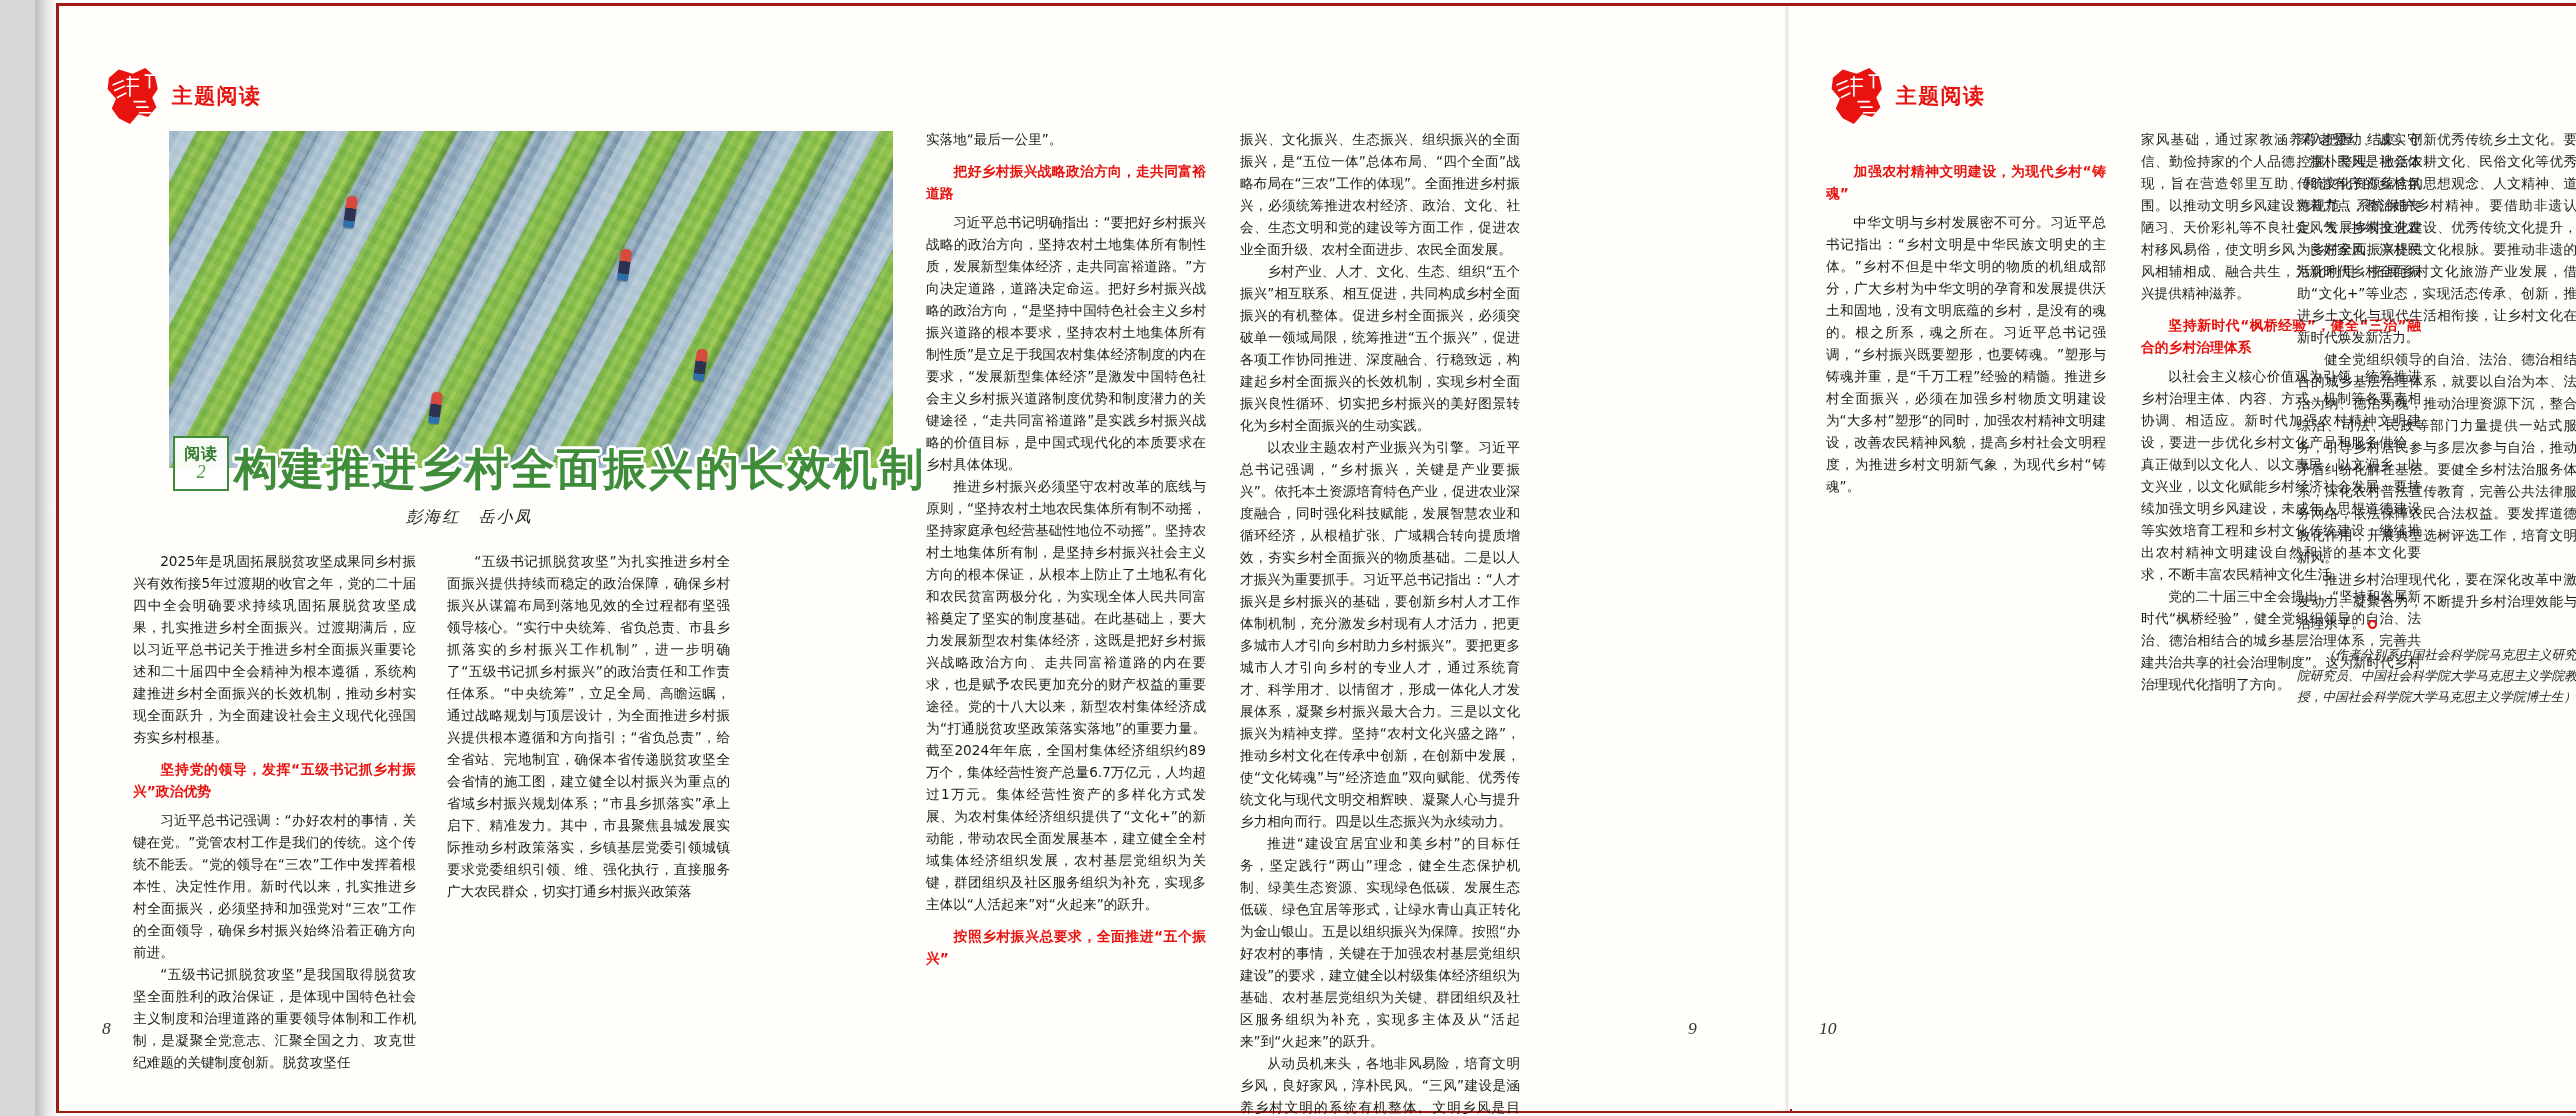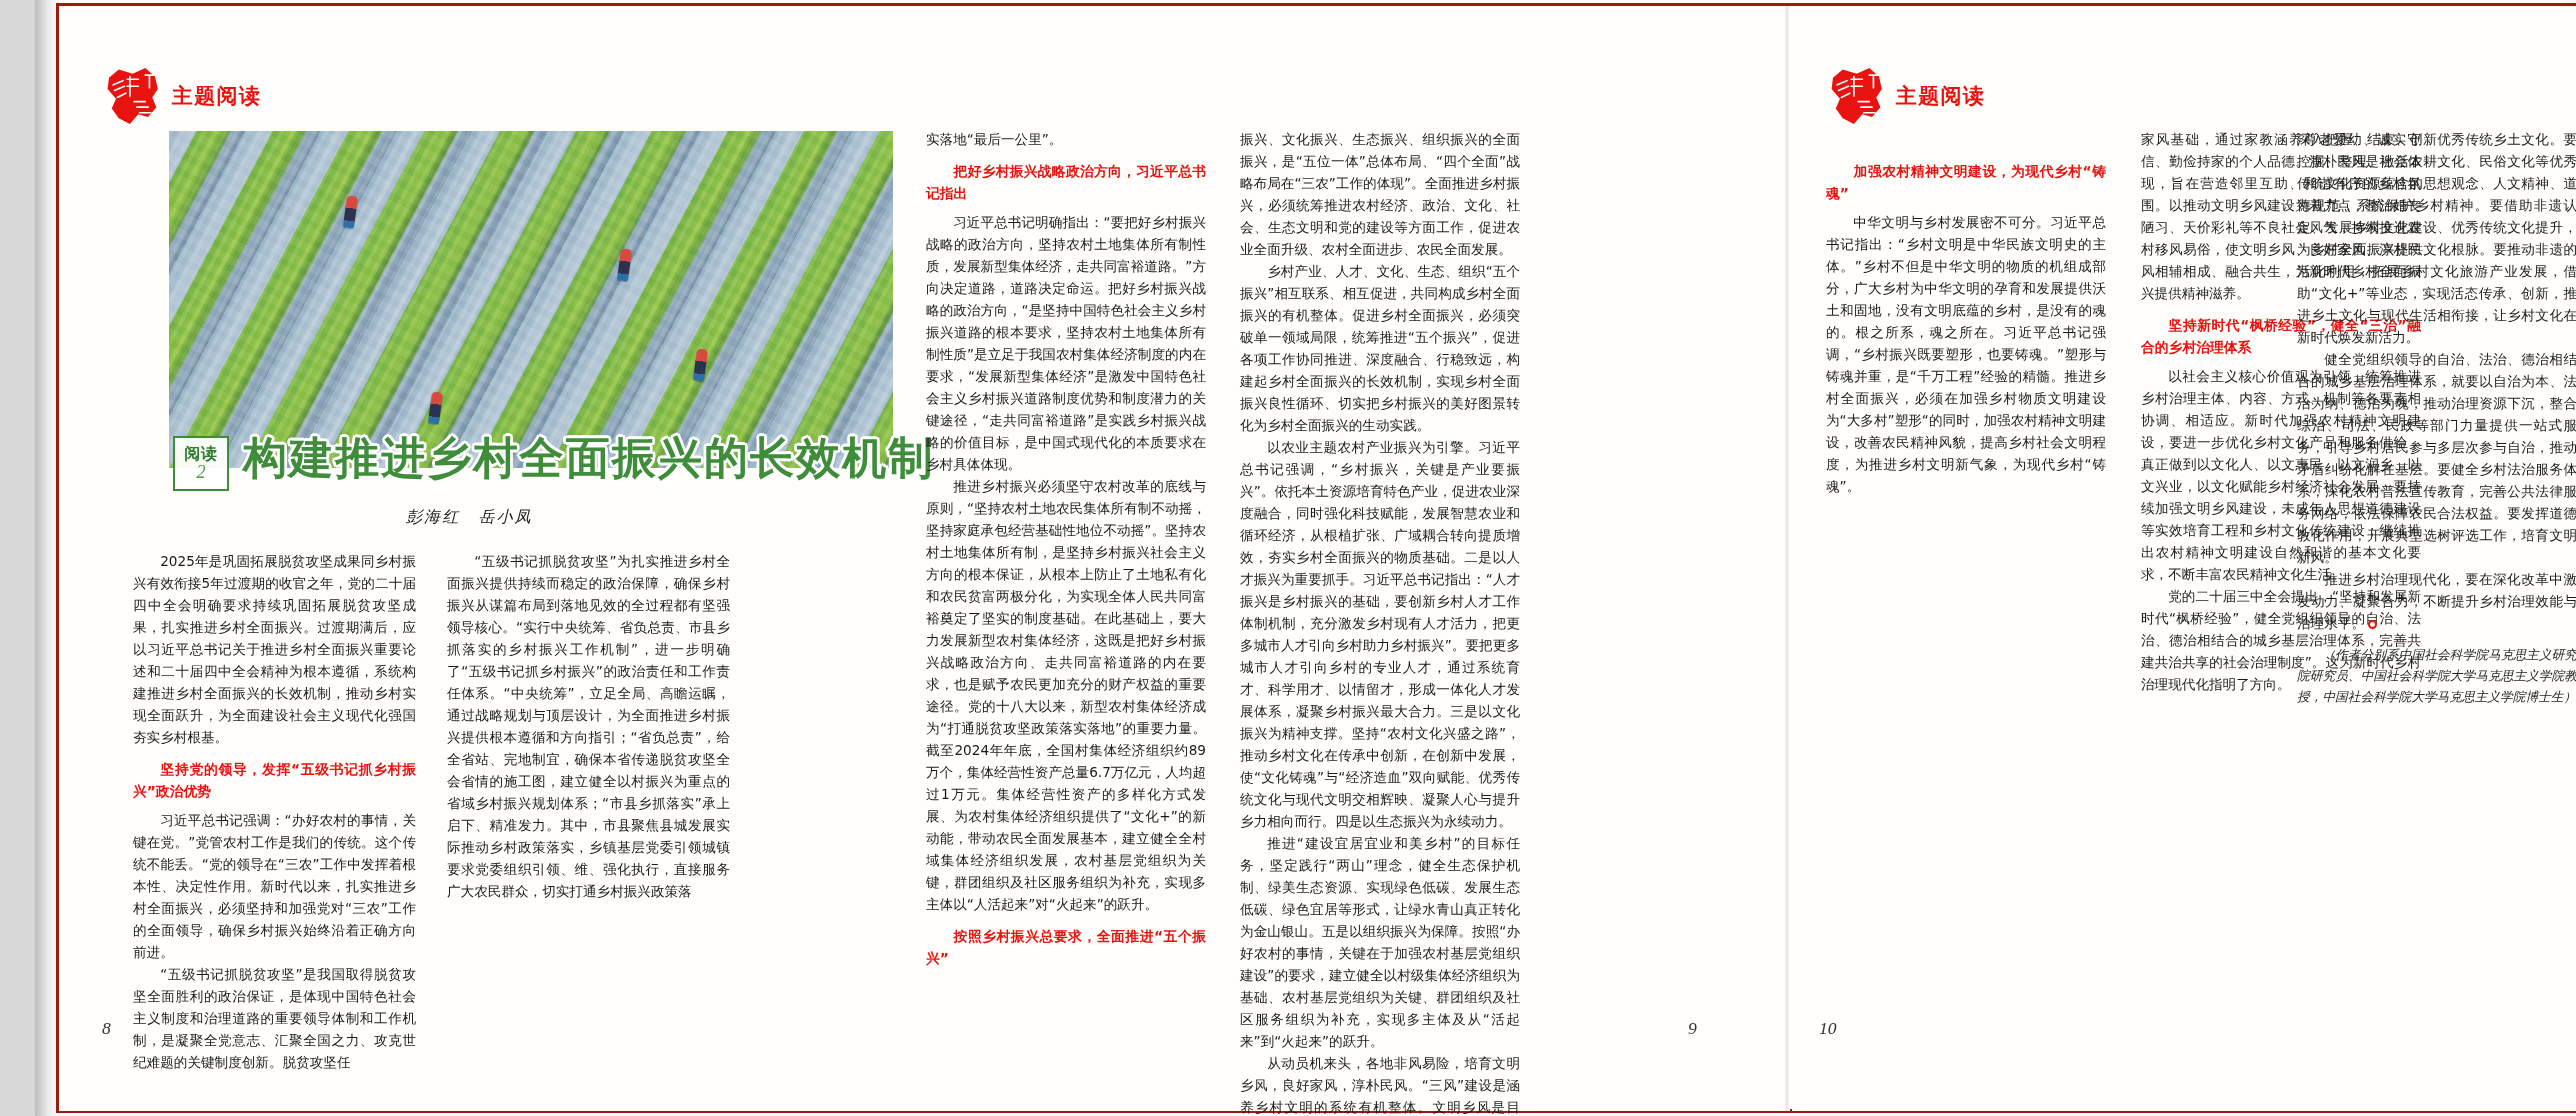--- a/index.html
+++ b/index.html
@@ -115,22 +115,22 @@
     background: linear-gradient(180deg,#d94a3e 0 38%, #2c3250 38% 78%, #2f6fa8 78% 100%);
     border-radius: 4.2px 4.2px 2.1px 2.1px;
     transform: rotate(8deg);
     box-shadow: 0 0.7px 1.4px rgba(0,0,0,.35);
   }
 
   
   .title-row {
     position: absolute;
     display: flex;
-    align-items: flex-start;
-    gap: 14px;
+    align-items: flex-end;
+    gap: 5px;
   }
   .read-badge {
     width: 52px; height: 51px;
     border: 2.8px solid #3f8c3a;
     background: rgba(255,255,255,0.94);
     display: flex;
     flex-direction: column;
     align-items: center;
     justify-content: center;
     line-height: 1;
@@ -296,21 +296,21 @@
     <p>习近平总书记强调：“办好农村的事情，关键在党。”党管农村工作是我们的传统。这个传统不能丢。“党的领导在“三农”工作中发挥着根本性、决定性作用。新时代以来，扎实推进乡村全面振兴，必须坚持和加强党对“三农”工作的全面领导，确保乡村振兴始终沿着正确方向前进。</p>
     <p>“五级书记抓脱贫攻坚”是我国取得脱贫攻坚全面胜利的政治保证，是体现中国特色社会主义制度和治理道路的重要领导体制和工作机制，是凝聚全党意志、汇聚全国之力、攻克世纪难题的关键制度创新。脱贫攻坚任</p>
   </div>
 
   <div class="col" style="left:412px; top:550px; width:283px; height:478px;">
     <p>“五级书记抓脱贫攻坚”为扎实推进乡村全面振兴提供持续而稳定的政治保障，确保乡村振兴从谋篇布局到落地见效的全过程都有坚强领导核心。“实行中央统筹、省负总责、市县乡抓落实的乡村振兴工作机制”，进一步明确了“五级书记抓乡村振兴”的政治责任和工作责任体系。“中央统筹”，立足全局、高瞻运瞩，通过战略规划与顶层设计，为全面推进乡村振兴提供根本遵循和方向指引；“省负总责”，给全省站、完地制宜，确保本省传递脱贫攻坚全会省情的施工图，建立健全以村振兴为重点的省域乡村振兴规划体系；“市县乡抓落实”承上启下、精准发力。其中，市县聚焦县城发展实际推动乡村政策落实，乡镇基层党委引领城镇要求党委组织引领、维、强化执行，直接服务广大农民群众，切实打通乡村振兴政策落</p>
   </div>
 
   <div class="col" style="left:891px; top:128px; width:280px; height:879px;">
     <p class="nind">实落地“最后一公里”。</p>
-    <h3>把好乡村振兴战略政治方向，习近平总书记指出</h3>
+    <h3>把好乡村振兴战略政治方向，走共同富裕道路</h3>
     <p>习近平总书记明确指出：“要把好乡村振兴战略的政治方向，坚持农村土地集体所有制性质，发展新型集体经济，走共同富裕道路。”方向决定道路，道路决定命运。把好乡村振兴战略的政治方向，“是坚持中国特色社会主义乡村振兴道路的根本要求，坚持农村土地集体所有制性质”是立足于我国农村集体经济制度的内在要求，“发展新型集体经济”是激发中国特色社会主义乡村振兴道路制度优势和制度潜力的关键途径，“走共同富裕道路”是实践乡村振兴战略的价值目标，是中国式现代化的本质要求在乡村具体体现。</p>
     <p>推进乡村振兴必须坚守农村改革的底线与原则，“坚持农村土地农民集体所有制不动摇，坚持家庭承包经营基础性地位不动摇”。坚持农村土地集体所有制，是坚持乡村振兴社会主义方向的根本保证，从根本上防止了土地私有化和农民贫富两极分化，为实现全体人民共同富裕奠定了坚实的制度基础。在此基础上，要大力发展新型农村集体经济，这既是把好乡村振兴战略政治方向、走共同富裕道路的内在要求，也是赋予农民更加充分的财产权益的重要途径。党的十八大以来，新型农村集体经济成为“打通脱贫攻坚政策落实落地”的重要力量。截至2024年年底，全国村集体经济组织约89万个，集体经营性资产总量6.7万亿元，人均超过1万元。集体经营性资产的多样化方式发展、为农村集体经济组织提供了“文化+”的新动能，带动农民全面发展基本，建立健全全村域集体经济组织发展，农村基层党组织为关键，群团组织及社区服务组织为补充，实现多主体以“人活起来”对“火起来”的跃升。</p>
     <h3>按照乡村振兴总要求，全面推进“五个振兴”</h3>
 
   </div>
 
   <div class="col" style="left:1205px; top:128px; width:280px; height:879px;">
     <p class="nind">振兴、文化振兴、生态振兴、组织振兴的全面振兴，是“五位一体”总体布局、“四个全面”战略布局在“三农”工作的体现”。全面推进乡村振兴，必须统筹推进农村经济、政治、文化、社会、生态文明和党的建设等方面工作，促进农业全面升级、农村全面进步、农民全面发展。</p>
     <p>乡村产业、人才、文化、生态、组织“五个振兴”相互联系、相互促进，共同构成乡村全面振兴的有机整体。促进乡村全面振兴，必须突破单一领域局限，统筹推进“五个振兴”，促进各项工作协同推进、深度融合、行稳致远，构建起乡村全面振兴的长效机制，实现乡村全面振兴良性循环、切实把乡村振兴的美好图景转化为乡村全面振兴的生动实践。</p>
     <p>以农业主题农村产业振兴为引擎。习近平总书记强调，“乡村振兴，关键是产业要振兴”。依托本土资源培育特色产业，促进农业深度融合，同时强化科技赋能，发展智慧农业和循环经济，从根植扩张、广域耦合转向提质增效，夯实乡村全面振兴的物质基础。二是以人才振兴为重要抓手。习近平总书记指出：“人才振兴是乡村振兴的基础，要创新乡村人才工作体制机制，充分激发乡村现有人才活力，把更多城市人才引向乡村助力乡村振兴”。要把更多城市人才引向乡村的专业人才，通过系统育才、科学用才、以情留才，形成一体化人才发展体系，凝聚乡村振兴最大合力。三是以文化振兴为精神支撑。坚持“农村文化兴盛之路”，推动乡村文化在传承中创新，在创新中发展，使“文化铸魂”与“经济造血”双向赋能、优秀传统文化与现代文明交相辉映、凝聚人心与提升乡力相向而行。四是以生态振兴为永续动力。</p>

